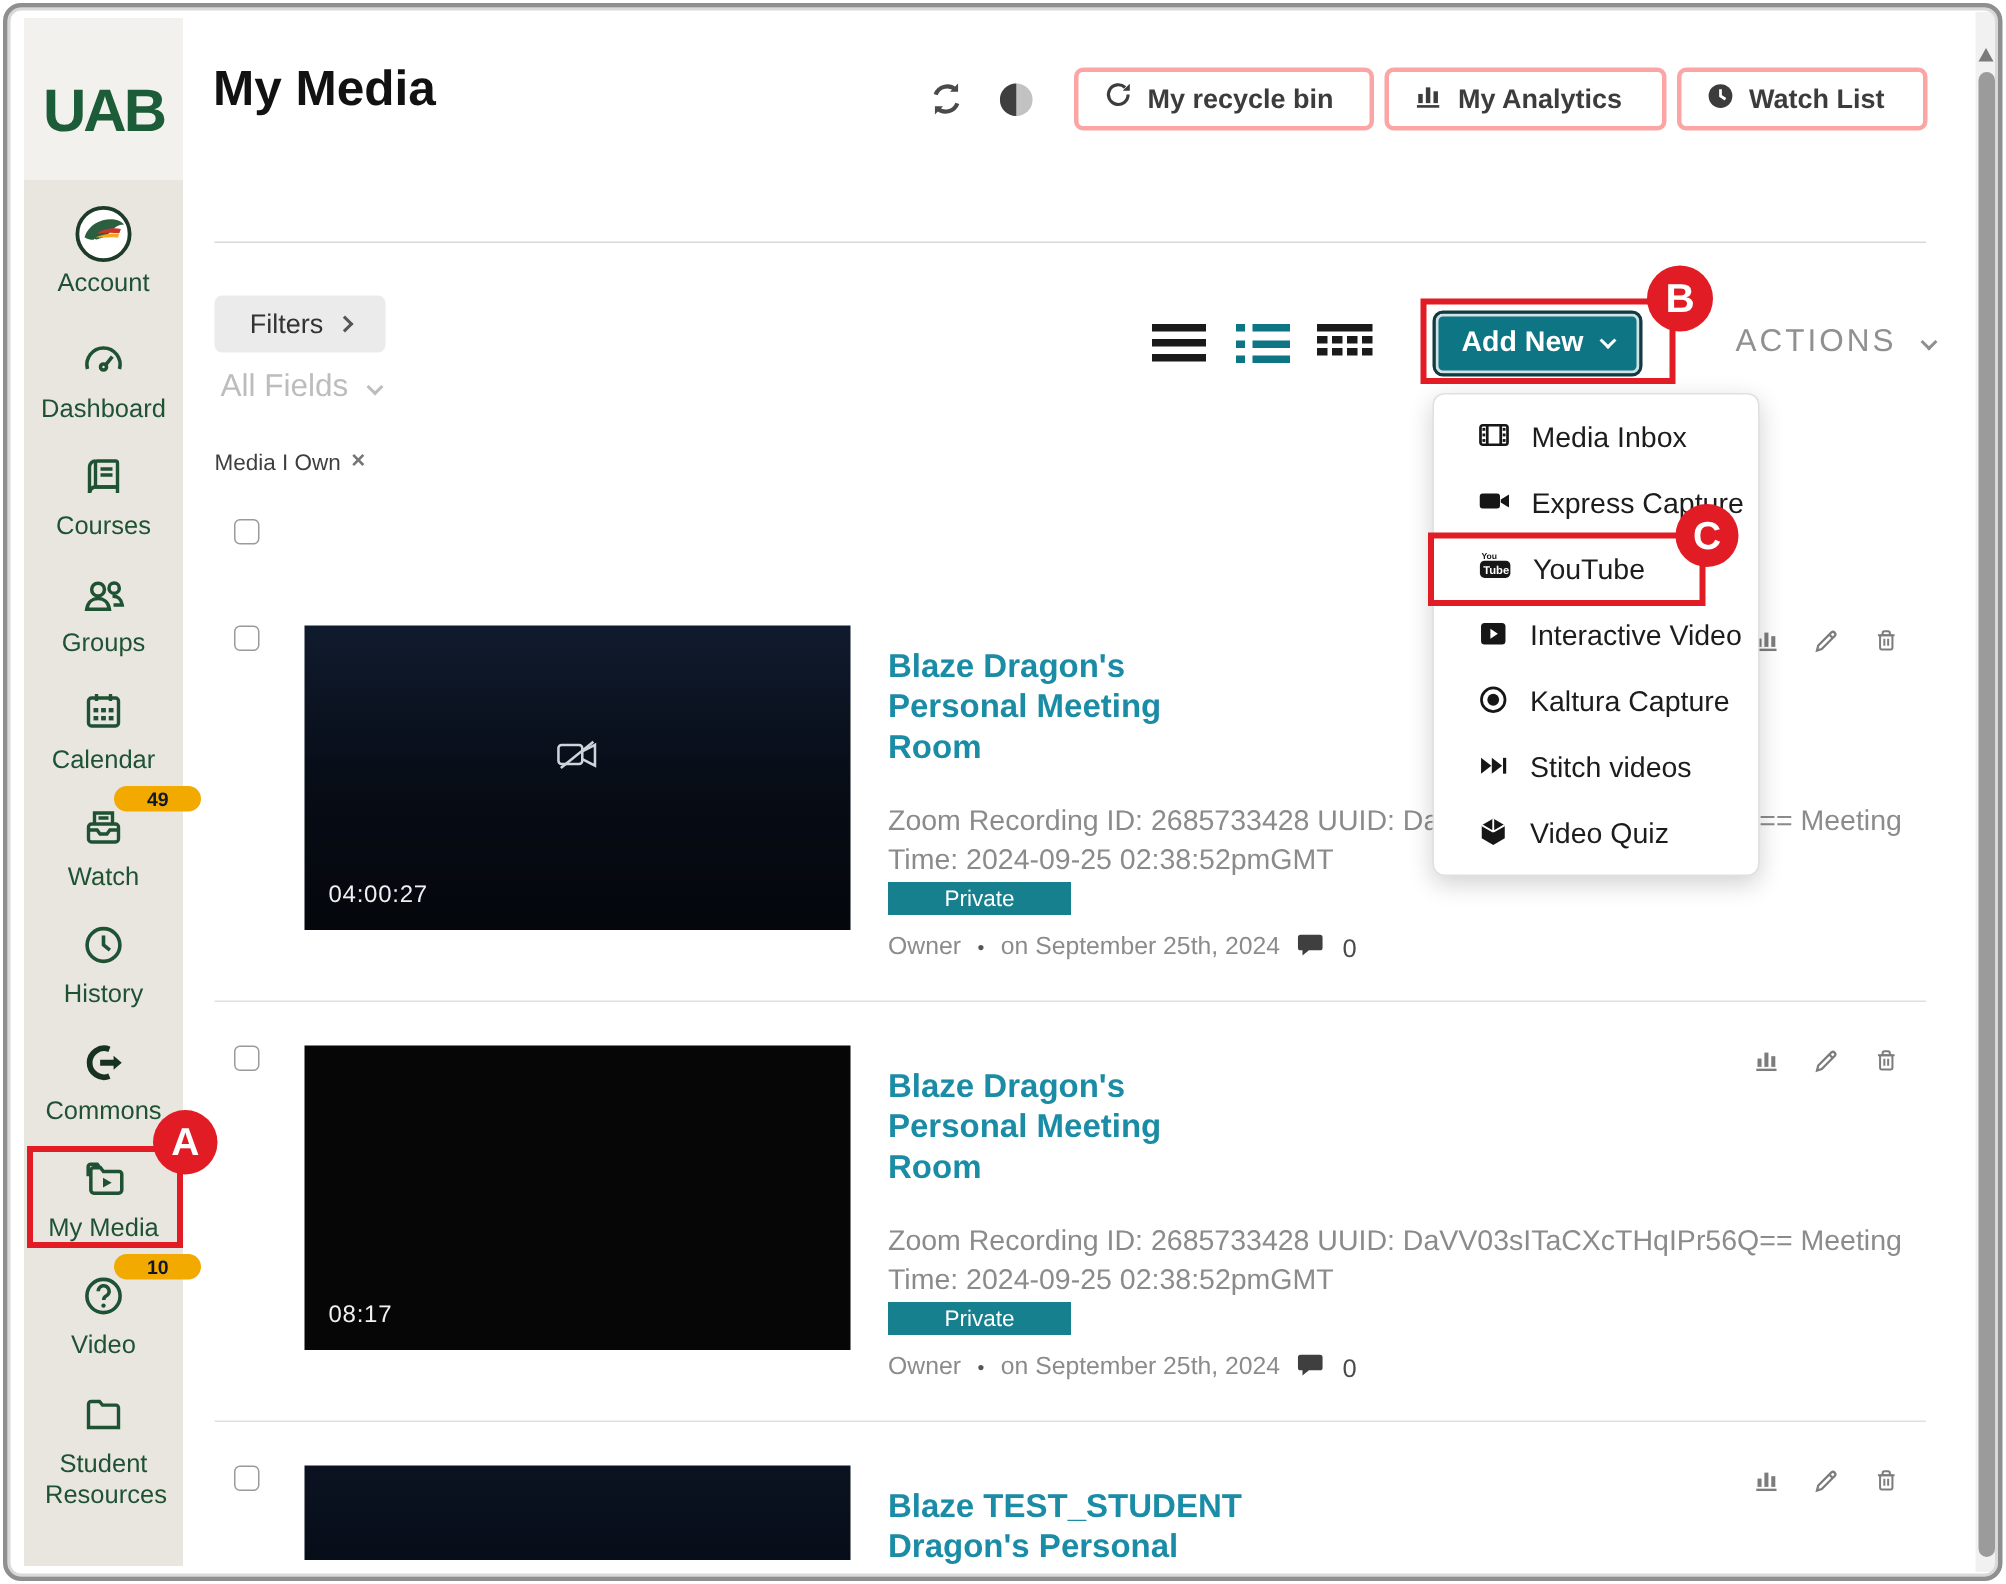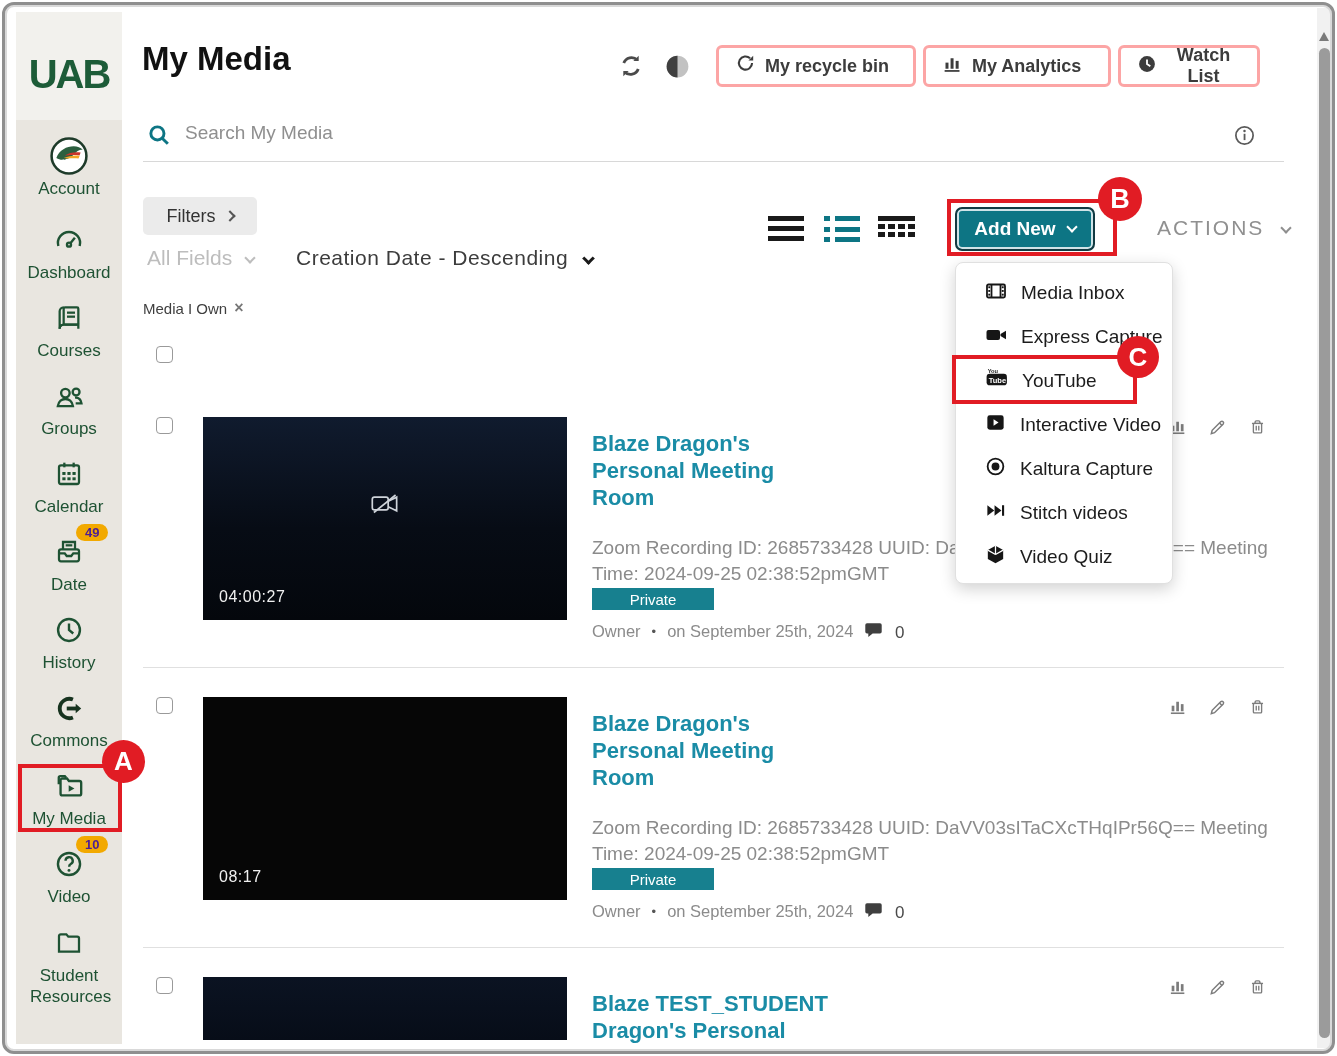--- a/index.html
+++ b/index.html
@@ -7,21 +7,21 @@
   .stage { position:absolute; inset:0; width:1337px; height:1056px; background:#fff; }
   .frame { position:absolute; inset:2px; border:3px solid #8f8f8f; border-radius:12px; box-shadow:0 0 0 2px #d9d9d9 inset; pointer-events:none; z-index:60; }
 
   
   .sidebar { position:absolute; left:16px; top:12px; width:106px; height:1032px; background:#e9e6e0; }
   .logo-box { position:absolute; left:16px; top:12px; width:106px; height:108px; background:#f2f1ed; display:flex; align-items:center; justify-content:center; }
   .logo-text { font-size:40px; font-weight:800; letter-spacing:-2px; color:#1d5c38; transform:translateY(8px); }
   .sb-item { position:absolute; left:16px; width:106px; text-align:center; color:#1e5233; }
   .sb-icon { height:36px; display:flex; align-items:center; justify-content:center; position:relative; }
   .sb-label { font-size:17px; margin-top:4px; line-height:21px; }
-  .sb-badge { position:absolute; top:-10px; left:60px; background:#f2a900; color:#4c1d95; font-size:13px; font-weight:700; border-radius:10px; padding:1px 9px; }
+  .sb-badge { position:absolute; top:-10px; left:60px; background:#f2a900; color:#0f172a; font-size:13px; font-weight:700; border-radius:10px; padding:1px 22px; }
 
   
   .page-title { position:absolute; left:142px; top:40px; font-size:33px; font-weight:700; color:#111; }
   .hbtn { position:absolute; top:45px; height:42px; background:#fff; border:3px solid #fca5a5; border-radius:6px; display:flex; align-items:center; gap:9px; padding:0 16px; font-size:18px; font-weight:600; color:#3c3c3c; cursor:pointer; }
   .tool-ico { position:absolute; top:52px; }
 
   
   .search-row { position:absolute; left:143px; top:120px; width:1141px; height:40px; }
   .search-input { position:absolute; left:42px; top:2px; width:520px; border:none; outline:none; font-size:19px; color:#666; background:transparent; font-family:"Liberation Sans",sans-serif; }
   .search-input::placeholder { color:#8f8f8f; opacity:1; }
@@ -164,21 +164,21 @@
   <div class="sb-item" style="top:534px;">
     <div class="sb-icon">
       <svg width="32" height="32" viewBox="0 0 24 24" fill="none" stroke="#1e5233" stroke-width="1.7">
           <path d="M7.5 10V4.5h9V10"></path>
           <line x1="9.5" y1="7" x2="14.5" y2="7"></line>
           <rect x="4.5" y="10" width="15" height="9" rx="1.5"></rect>
           <path d="M4.5 13h4.3l1.5 2h3.4l1.5-2h4.3"></path>
         </svg>
       <span class="sb-badge">49</span>
     </div>
-    <div class="sb-label">Date</div>
+    <div class="sb-label">Watch</div>
   </div>
 
   <div class="sb-item" style="top:612px;">
     <div class="sb-icon">
       <svg width="32" height="32" viewBox="0 0 24 24" fill="none" stroke="#1e5233" stroke-width="1.8">
           <circle cx="12" cy="12" r="8.2"></circle>
           <path d="M12 7.2V12l3.2 2.6"></path>
         </svg>
     </div>
     <div class="sb-label">History</div>
@@ -253,57 +253,37 @@
   </button>
   <button class="hbtn" style="left:923px; width:188px;">
     <span><svg width="21" height="21" viewBox="0 0 24 24" fill="#3c3c3c">
           <rect x="4" y="11" width="3.4" height="7"></rect>
           <rect x="9.8" y="6" width="3.4" height="12"></rect>
           <rect x="15.6" y="9" width="3.4" height="9"></rect>
           <rect x="3" y="19.5" width="17" height="2"></rect>
         </svg></span>
     <span>My Analytics</span>
   </button>
-  <button class="hbtn" style="left:1118px; width:142px;">
+  <button class="hbtn" style="left:1118px; width:167px;">
     <span><svg width="20" height="20" viewBox="0 0 24 24">
           <circle cx="12" cy="12" r="9.5" fill="#3c3c3c"></circle>
           <path d="M12 6.5V12l4 2.6" stroke="#fff" stroke-width="2.2" fill="none"></path>
         </svg></span>
     <span>Watch List</span>
   </button>
 
-  <div class="search-row">
-    <span style="position:absolute; left:4px; top:3px;">
-      <svg width="25" height="25" viewBox="0 0 24 24" fill="none" stroke="#0d7584" stroke-width="2.8">
-          <circle cx="10" cy="10" r="6.3"></circle>
-          <line x1="14.8" y1="14.8" x2="20" y2="20"></line>
-        </svg>
-    </span>
-    <input class="search-input" placeholder="Search My Media" style="">
-    <span style="position:absolute; left:1090px; top:4px;">
-      <svg width="23" height="23" viewBox="0 0 24 24" fill="none">
-          <circle cx="12" cy="12" r="9" stroke="#5a5a5a" stroke-width="1.8"></circle>
-          <rect x="11.1" y="10.2" width="1.9" height="6.6" fill="#5a5a5a"></rect>
-          <circle cx="12" cy="7.4" r="1.3" fill="#5a5a5a"></circle>
-        </svg>
-    </span>
-  </div>
   <div class="search-divider"></div>
 
   <div class="filters-btn">
     <span>Filters</span>
     <span class="chev chev-right"></span>
   </div>
 
   <div class="all-fields">
     <span>All Fields</span>
-    <span class="chev chev-down"></span>
-  </div>
-  <div class="sort-dd">
-    <span>Creation Date - Descending</span>
     <span class="chev chev-down"></span>
   </div>
 
   <div class="viewico bars3" style="left:768px;">
       <span></span>
       <span></span>
       <span></span>
     </div>
   <div class="viewico listico" style="left:824px;">
     <div class="row">

